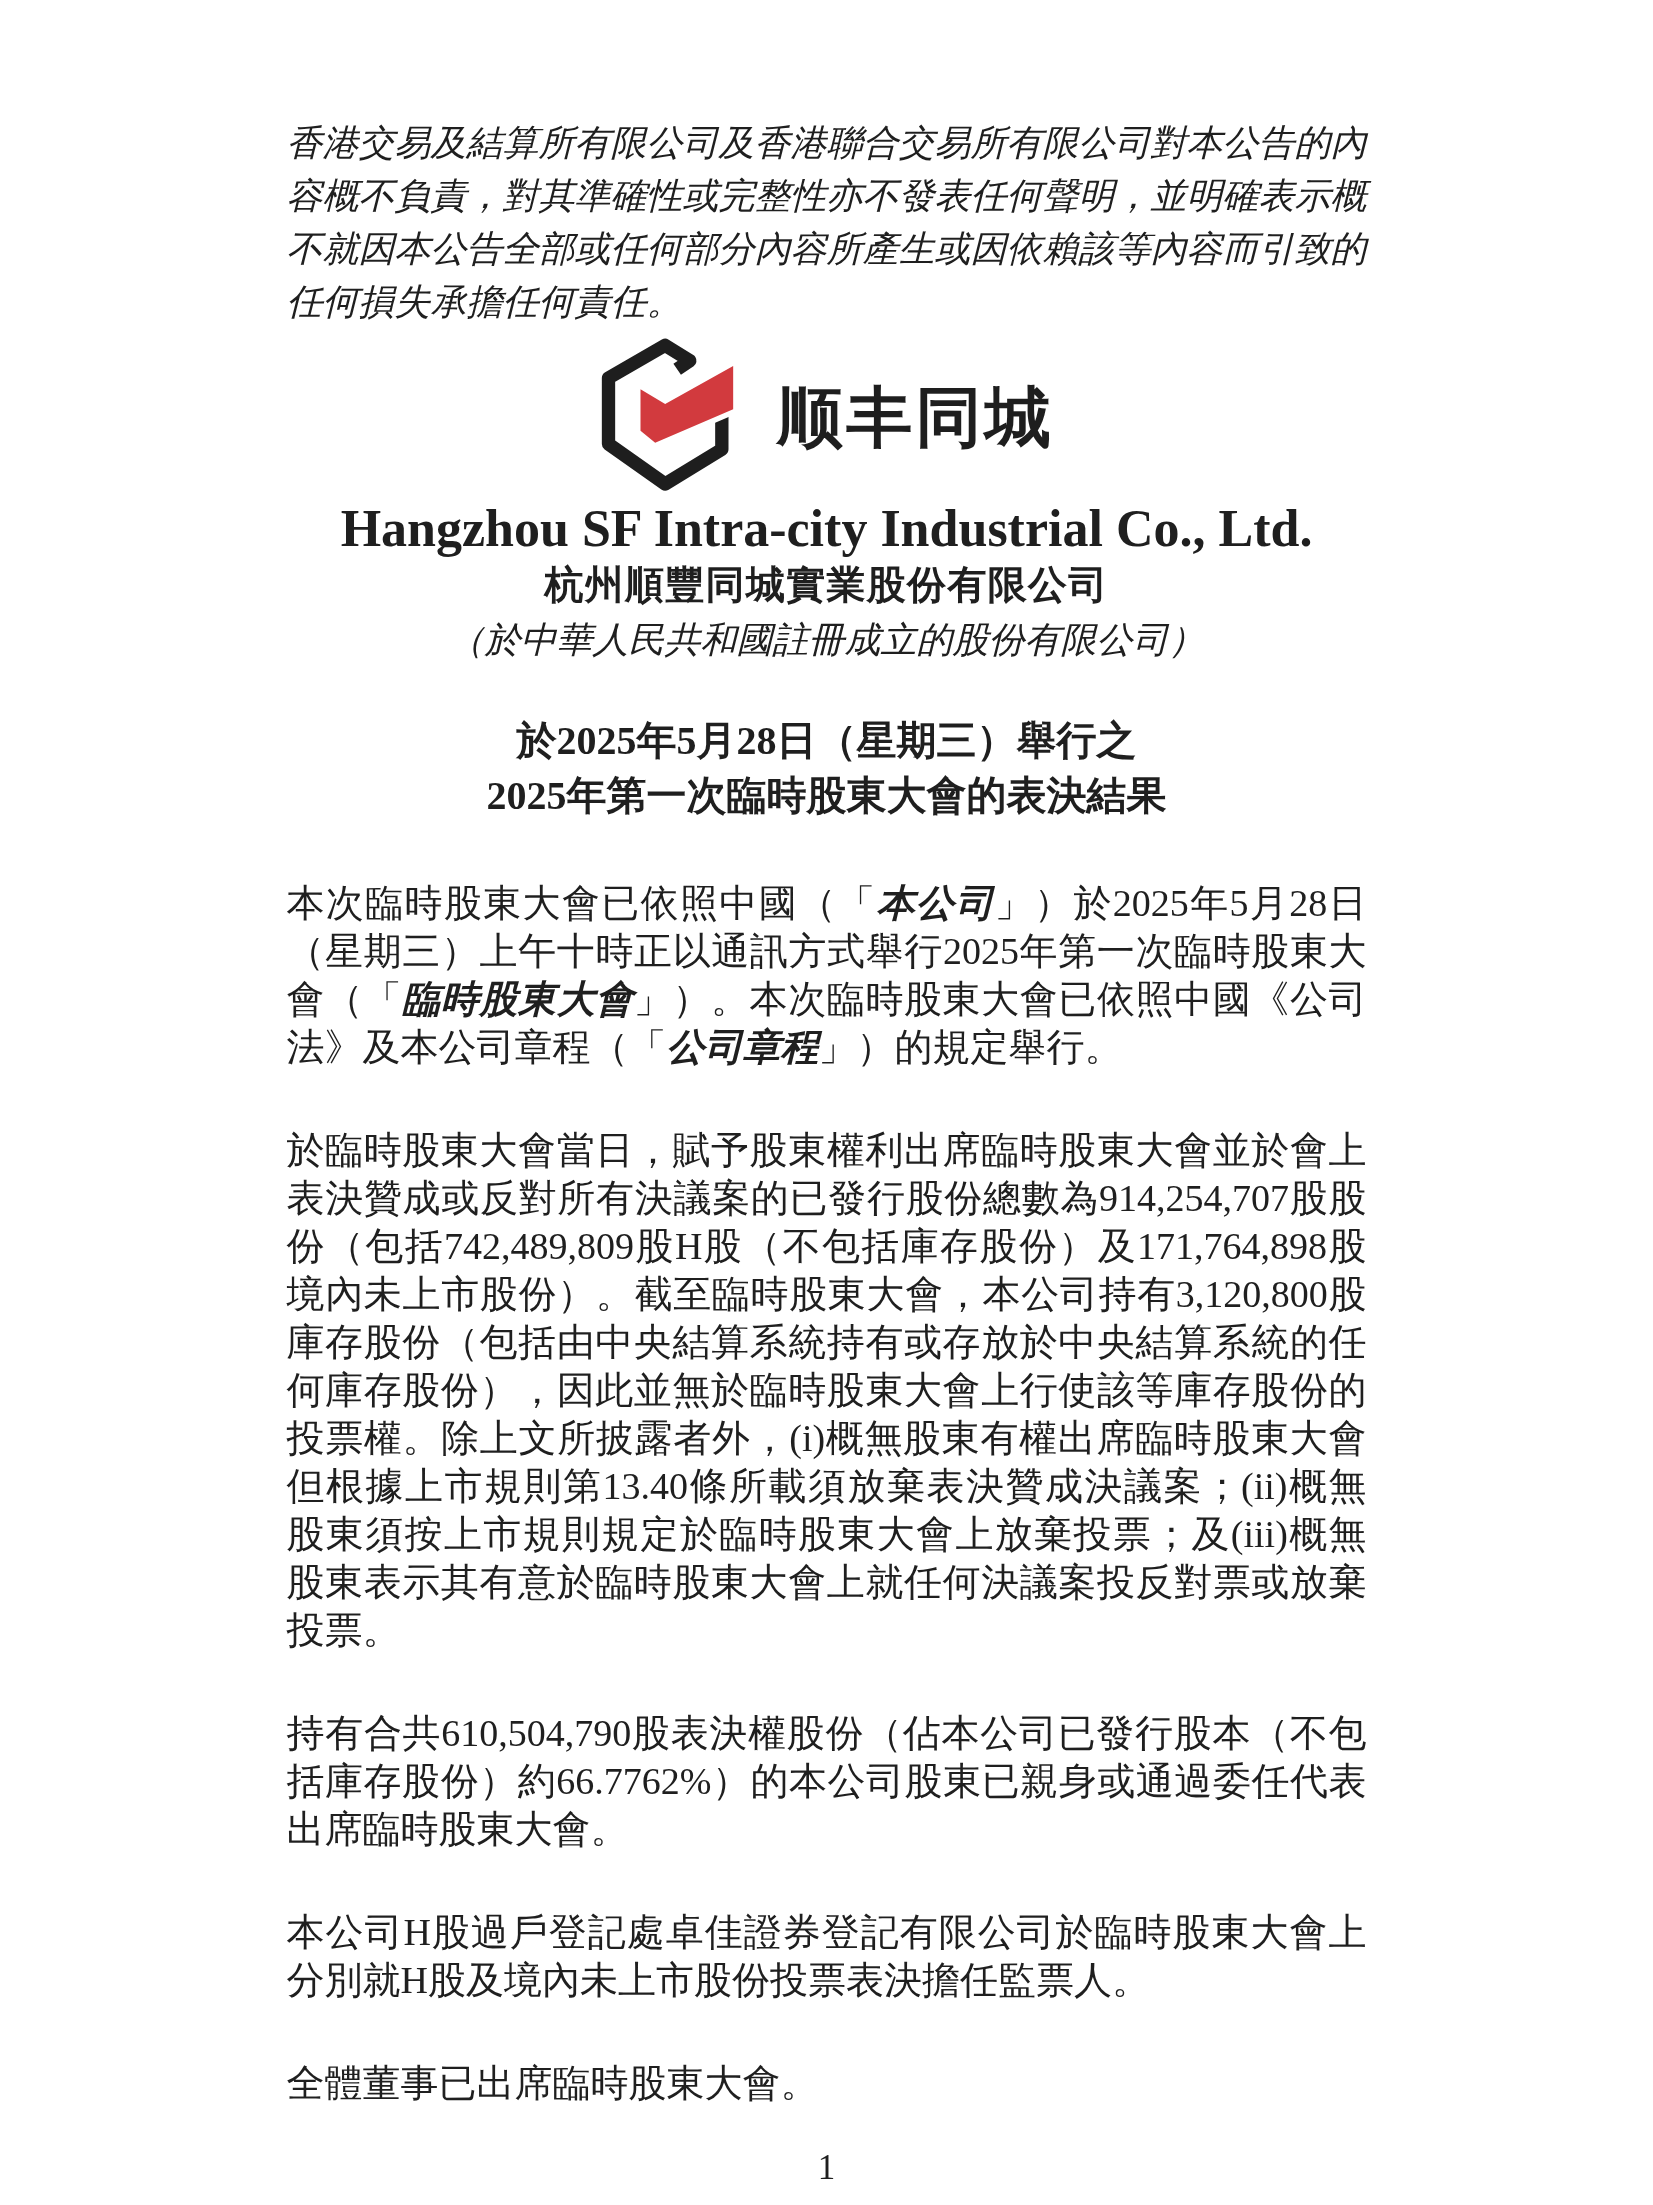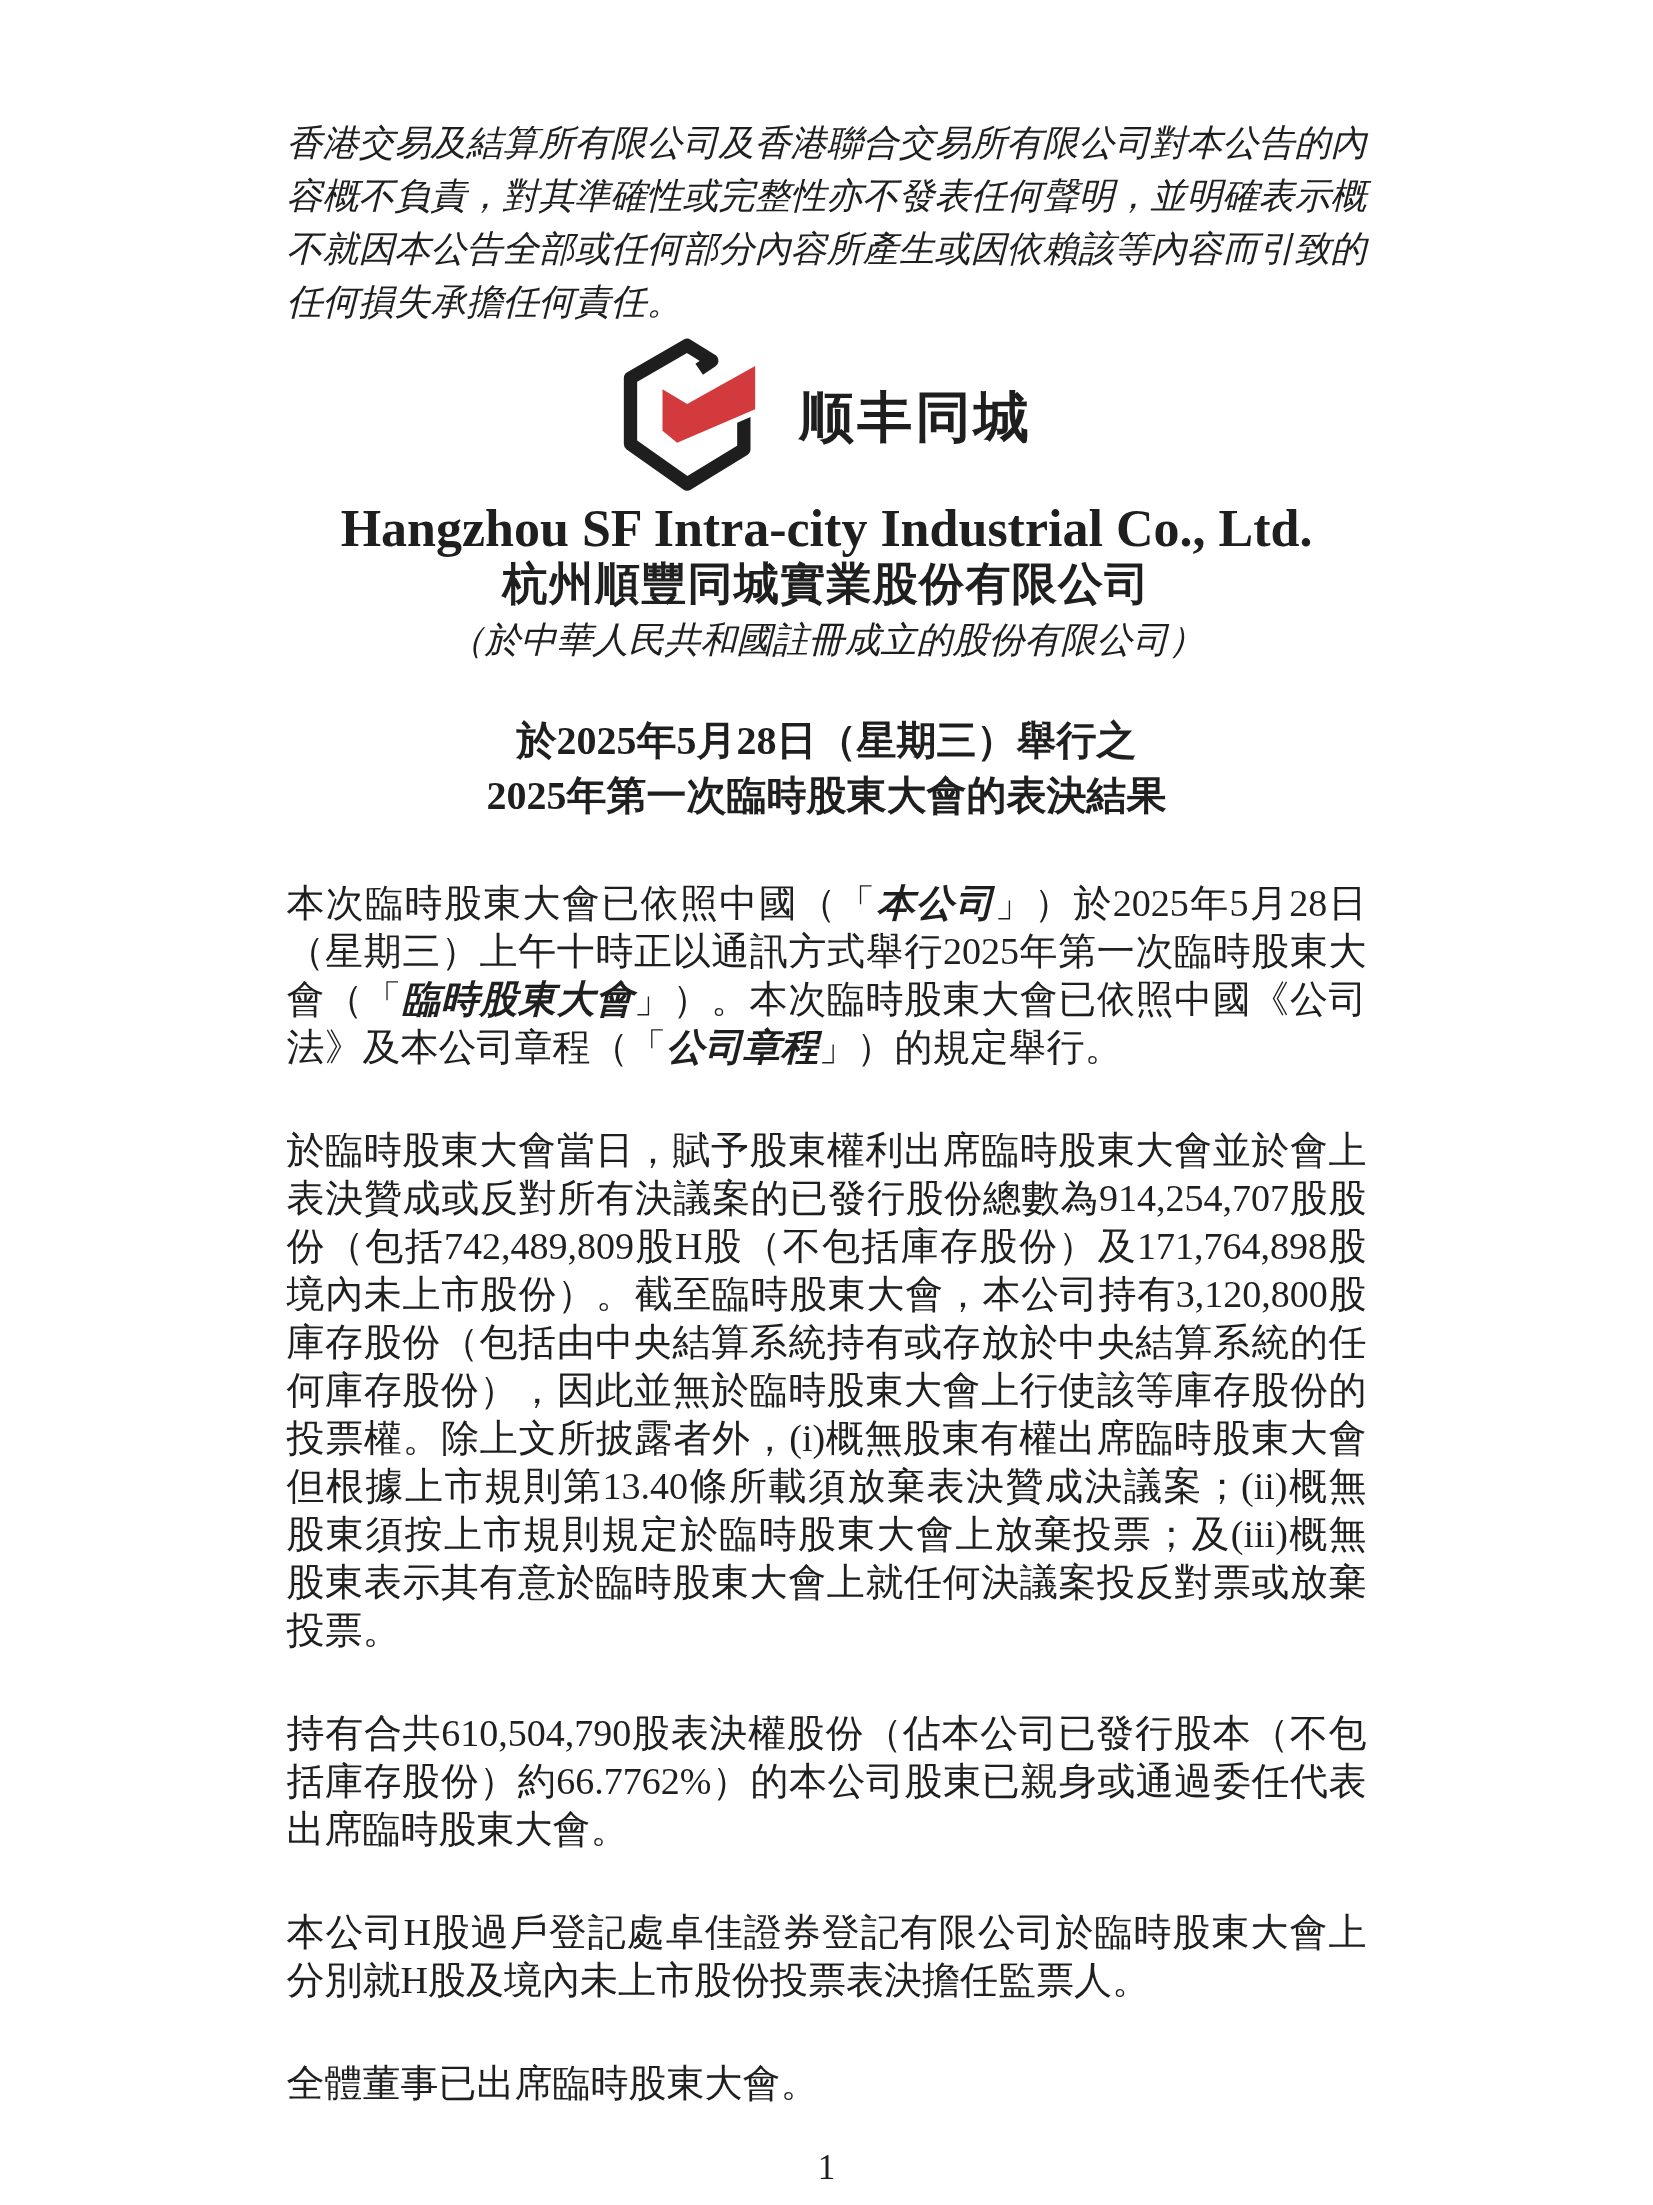--- a/index.html
+++ b/index.html
@@ -30,39 +30,39 @@
   .logo-row {
     margin: 6.7px 0 9.3px 0;
     display: flex;
     justify-content: center;
     align-items: center;
   }
   .logo-emblem { display: block; }
   .logo-wordmark {
     font-family: "DejaVu Sans", "Liberation Sans", sans-serif;
     font-weight: 900;
-    font-size: 55px;
+    font-size: 66px;
     letter-spacing: 3.3px;
     color: #1e1e1e;
     margin-left: 39px;
     line-height: 1;
     padding-top: 4px;
     white-space: nowrap;
   }
   .name-en {
     margin: 9.3px 0 0 0;
     text-align: center;
     font-size: 52px;
     line-height: 48px;
     font-weight: bold;
   }
   .name-zh {
     margin: 4px 0 0 0;
     text-align: center;
-    font-size: 45px;
+    font-size: 39px;
     line-height: 55px;
     font-weight: bold;
     letter-spacing: 1.3px;
   }
   .inc-note {
     margin: 4px 0 0 0;
     text-align: center;
     font-size: 36px;
     line-height: 49px;
     font-style: italic;

